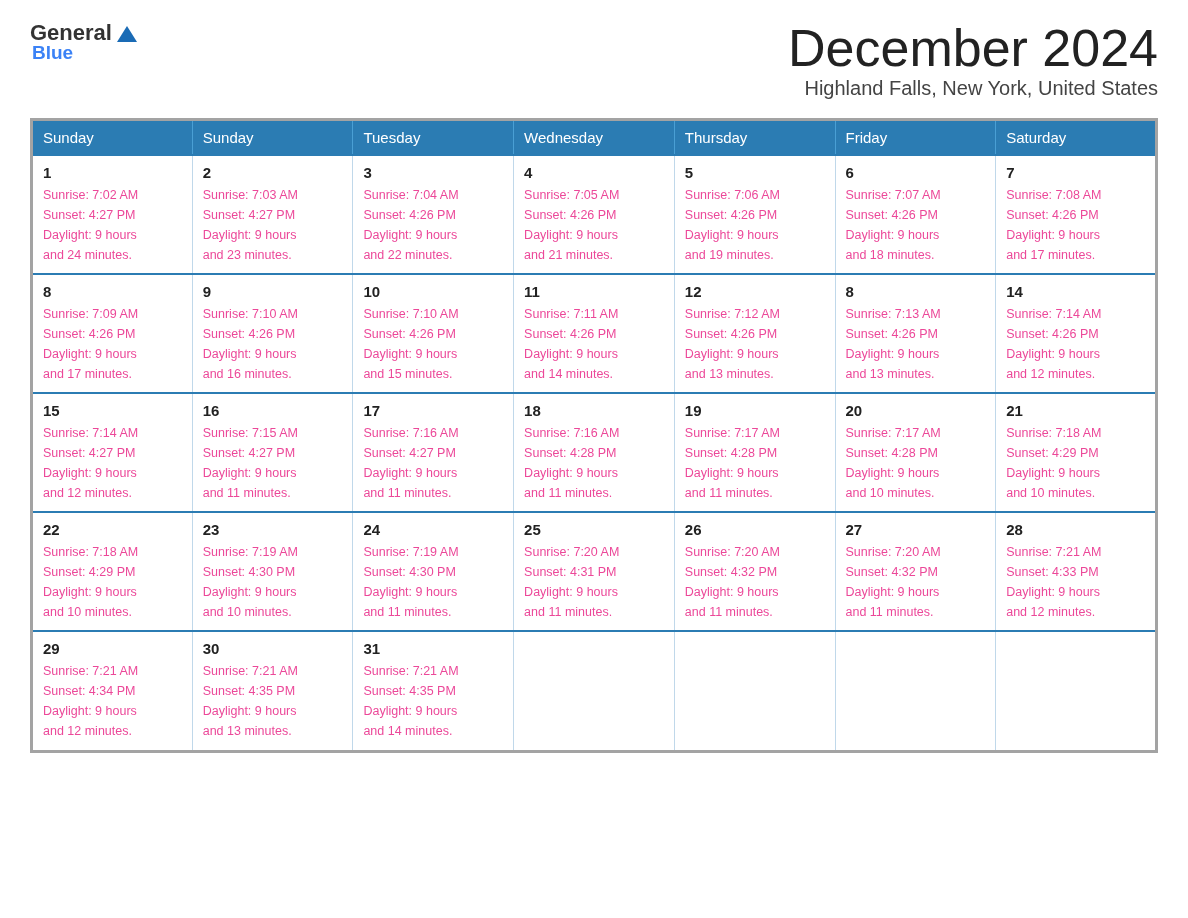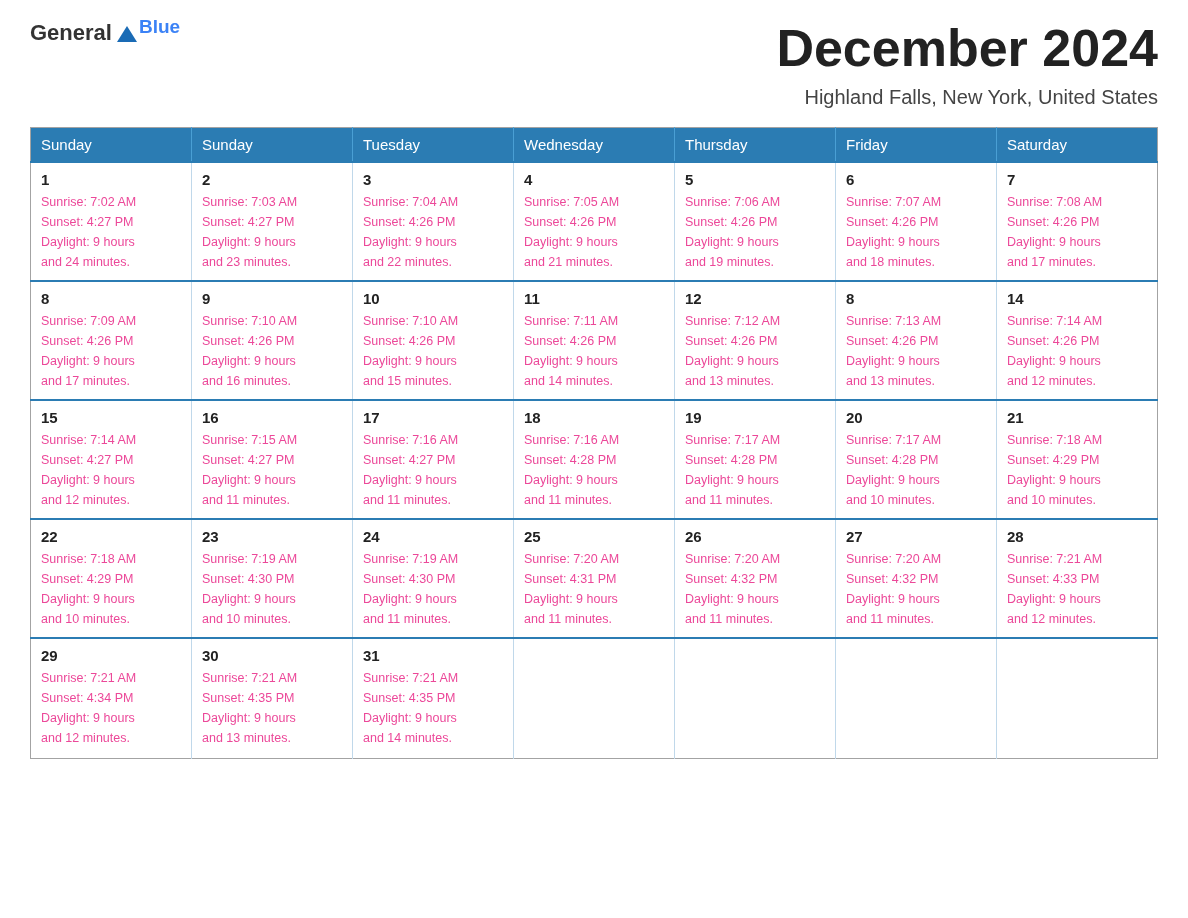--- a/index.html
+++ b/index.html
@@ -11,21 +11,21 @@
       min-height: 918px;
     }
     .header {
       display: flex;
       justify-content: space-between;
       align-items: flex-start;
       margin-bottom: 18px;
     }
     .logo {
       display: flex;
-      flex-direction: row;
+      flex-direction: column;
       align-items: flex-start;
     }
     .logo-text {
       font-size: 22px;
       font-weight: bold;
       color: #333;
       display: flex;
       align-items: center;
       gap: 2px;
     }
@@ -45,33 +45,33 @@
       font-size: 19px;
       font-weight: bold;
       margin-top: -4px;
       padding-left: 2px;
     }
     .title-area {
       text-align: right;
     }
     .month-title {
       font-size: 52px;
-      font-weight: bold;
+      font-weight: normal;
       color: #222;
       line-height: 1.1;
     }
     .location-title {
       font-size: 20px;
       color: #444;
-      margin-top: 9px;
+      margin-top: 0;
     }
     table {
       width: 100%;
       border-collapse: collapse;
-      border: 1px solid #a3a3a3;
+      border: 3px solid #a3a3a3;
     }
     thead tr {
       background-color: #2b7cb3;
     }
     thead th {
       color: #fff;
       font-size: 15px;
       font-weight: normal;
       padding: 8px 10px;
       text-align: left;

